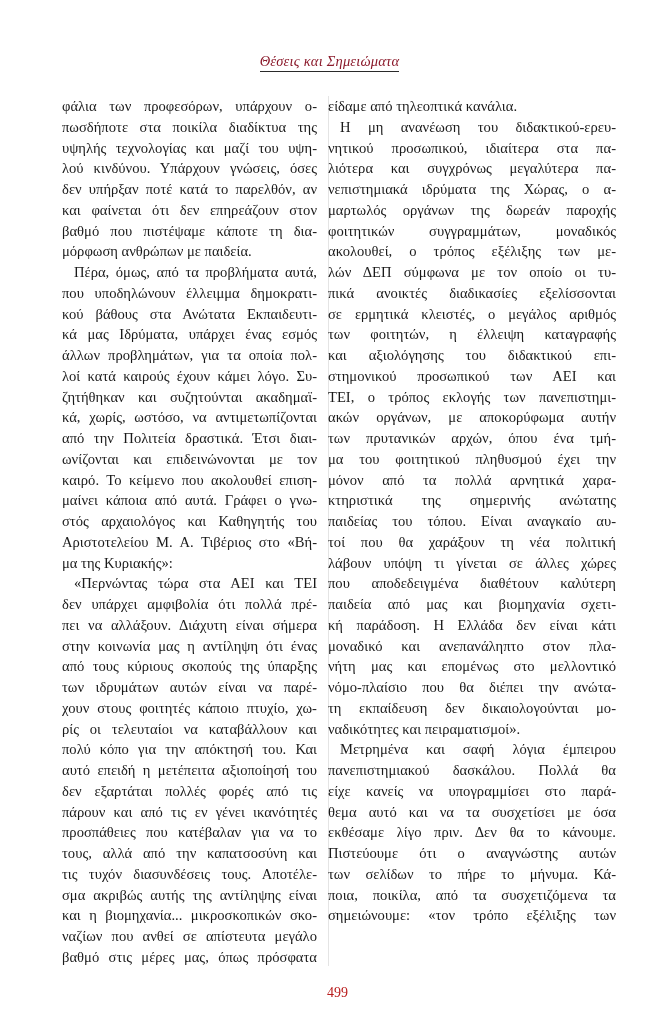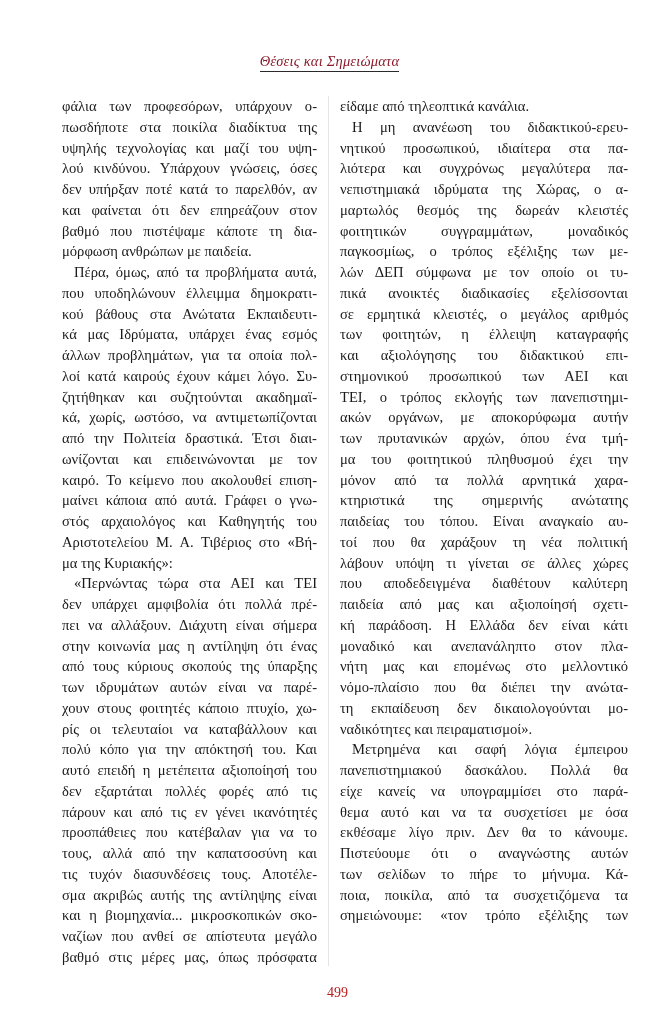--- a/index.html
+++ b/index.html
@@ -22,21 +22,21 @@
     letter-spacing: 0.2px;
     padding-bottom: 1px;
     border-bottom: 1.5px solid #2a2a2a;
   }
   .col {
     position: absolute; top: 96px;
     font-size: 14.6px;
     line-height: 20.75px;
   }
   .col-left { left: 62px; width: 255px; }
-  .col-right { left: 340px; width: 288px; }
+  .col-right { left: 328px; width: 288px; }
   .line {
     display: block;
     white-space: nowrap;
     text-align: justify;
     text-align-last: justify;
     height: 20.75px;
   }
   .line.last { text-align-last: left; }
   .line.indent { padding-left: 12px; }
   .col-rule {
@@ -99,40 +99,40 @@
     <span class="line">ναζίων που ανθεί σε απίστευτα μεγάλο</span>
     <span class="line">βαθμό στις μέρες μας, όπως πρόσφατα</span>
   </div>
 <div class="col-rule"></div>
 <div class="col col-right" id="col-right">
     <span class="line last">είδαμε από τηλεοπτικά κανάλια.</span>
     <span class="line indent">Η μη ανανέωση του διδακτικού-ερευ-</span>
     <span class="line">νητικού προσωπικού, ιδιαίτερα στα πα-</span>
     <span class="line">λιότερα και συγχρόνως μεγαλύτερα πα-</span>
     <span class="line">νεπιστημιακά ιδρύματα της Χώρας, ο α-</span>
-    <span class="line">μαρτωλός θεσμός της δωρεάν κλειστές</span>
+    <span class="line">μαρτωλός οργάνων της δωρεάν παροχής</span>
     <span class="line">φοιτητικών συγγραμμάτων, μοναδικός</span>
-    <span class="line">παγκοσμίως, ο τρόπος εξέλιξης των με-</span>
+    <span class="line">ακολουθεί, ο τρόπος εξέλιξης των με-</span>
     <span class="line">λών ΔΕΠ σύμφωνα με τον οποίο οι τυ-</span>
     <span class="line">πικά ανοικτές διαδικασίες εξελίσσονται</span>
     <span class="line">σε ερμητικά κλειστές, ο μεγάλος αριθμός</span>
     <span class="line">των φοιτητών, η έλλειψη καταγραφής</span>
     <span class="line">και αξιολόγησης του διδακτικού επι-</span>
     <span class="line">στημονικού προσωπικού των ΑΕΙ και</span>
     <span class="line">ΤΕΙ, ο τρόπος εκλογής των πανεπιστημι-</span>
     <span class="line">ακών οργάνων, με αποκορύφωμα αυτήν</span>
     <span class="line">των πρυτανικών αρχών, όπου ένα τμή-</span>
     <span class="line">μα του φοιτητικού πληθυσμού έχει την</span>
     <span class="line">μόνον από τα πολλά αρνητικά χαρα-</span>
     <span class="line">κτηριστικά της σημερινής ανώτατης</span>
     <span class="line">παιδείας του τόπου. Είναι αναγκαίο αυ-</span>
     <span class="line">τοί που θα χαράξουν τη νέα πολιτική</span>
     <span class="line">λάβουν υπόψη τι γίνεται σε άλλες χώρες</span>
     <span class="line">που αποδεδειγμένα διαθέτουν καλύτερη</span>
-    <span class="line">παιδεία από μας και αξιοποίησή σχετι-</span>
+    <span class="line">παιδεία από μας και βιομηχανία σχετι-</span>
     <span class="line">κή παράδοση. Η Ελλάδα δεν είναι κάτι</span>
     <span class="line">μοναδικό και ανεπανάληπτο στον πλα-</span>
     <span class="line">νήτη μας και επομένως στο μελλοντικό</span>
     <span class="line">νόμο-πλαίσιο που θα διέπει την ανώτα-</span>
     <span class="line">τη εκπαίδευση δεν δικαιολογούνται μο-</span>
     <span class="line last">ναδικότητες και πειραματισμοί».</span>
     <span class="line indent">Μετρημένα και σαφή λόγια έμπειρου</span>
     <span class="line">πανεπιστημιακού δασκάλου. Πολλά θα</span>
     <span class="line">είχε κανείς να υπογραμμίσει στο παρά-</span>
     <span class="line">θεμα αυτό και να τα συσχετίσει με όσα</span>

